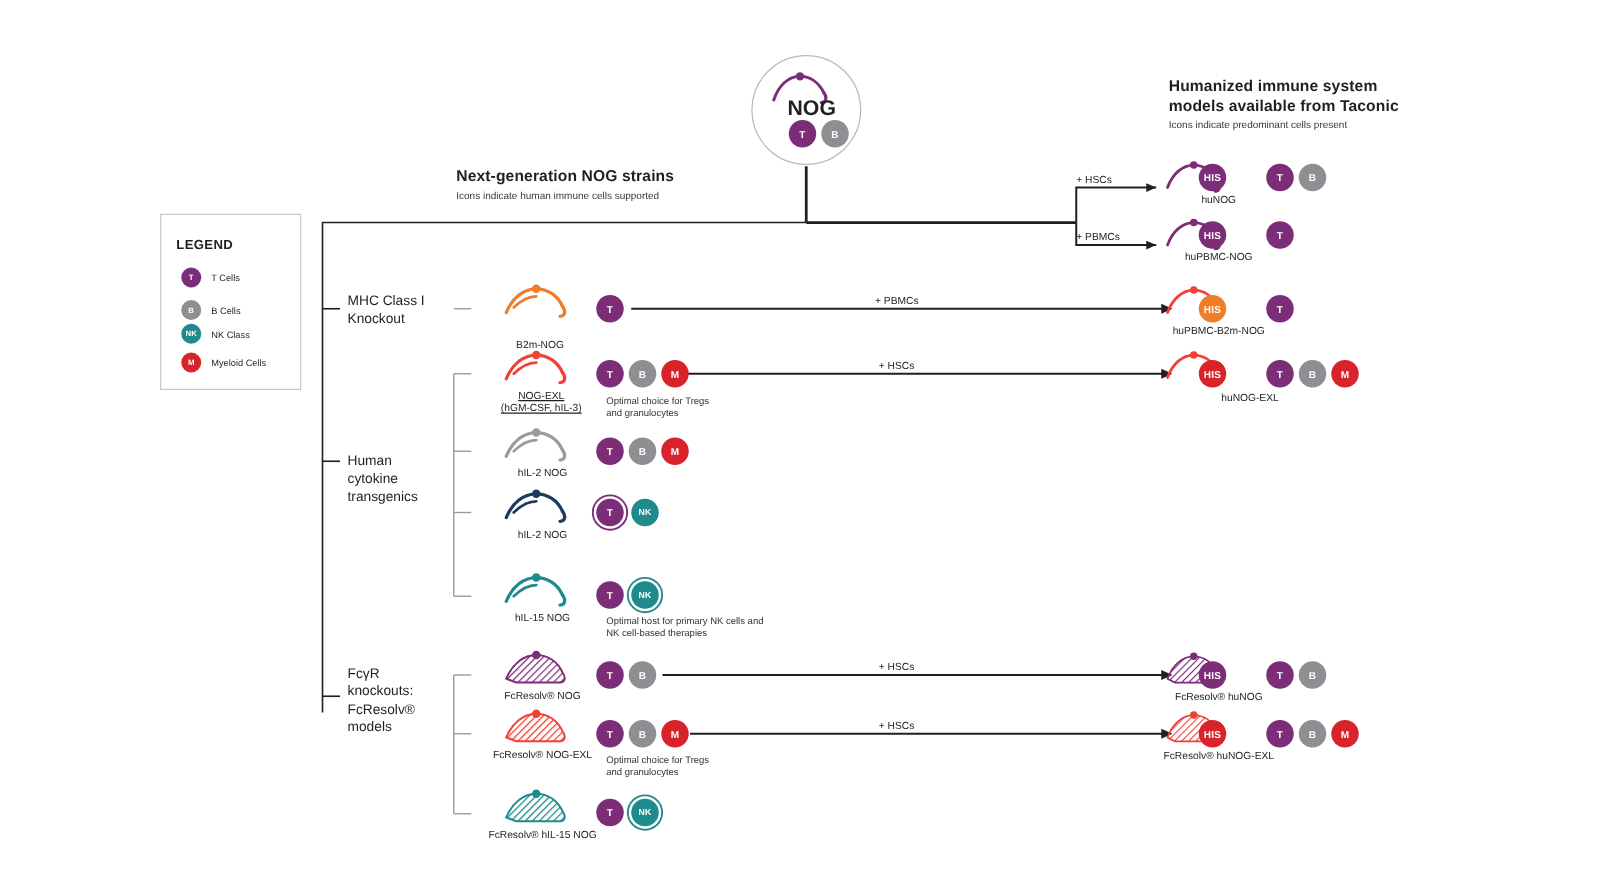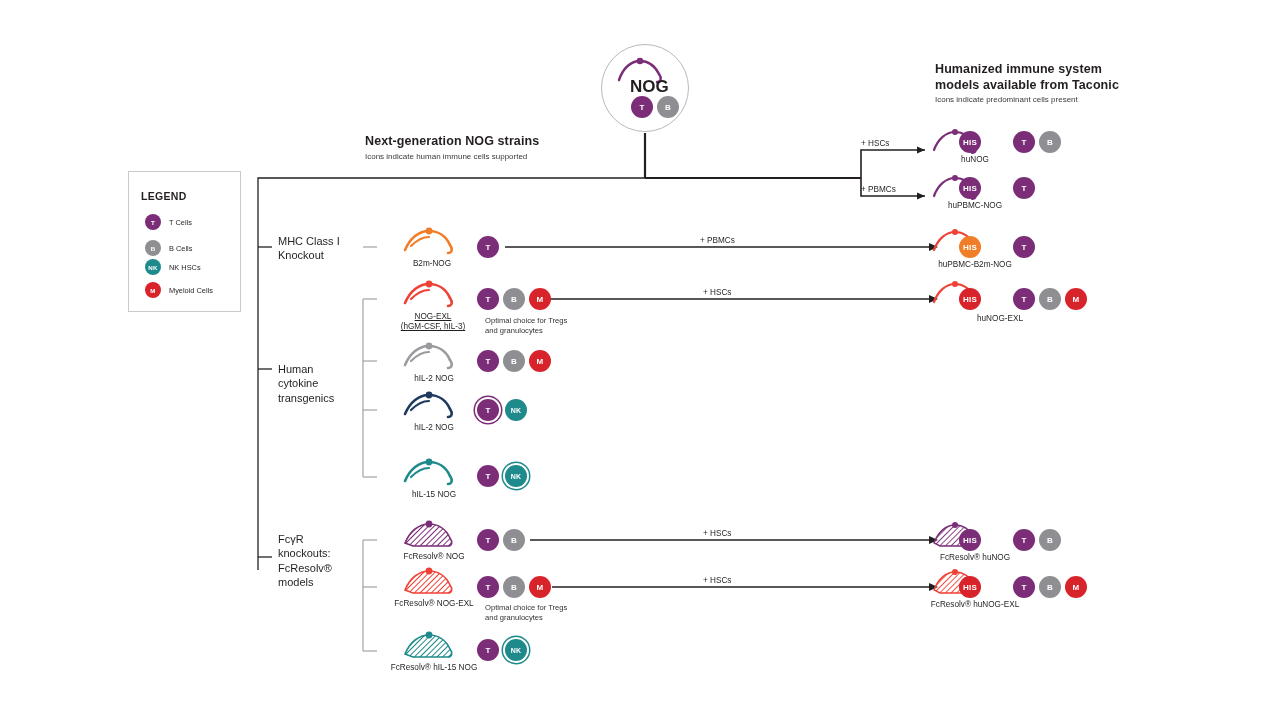--- a/index.html
+++ b/index.html
@@ -205,21 +205,21 @@
   <div class="legend-box"></div>
   <div class="legend-title">LEGEND</div>
 
   <div class="badge sm b-t" style="left:145px; top:214px;">T</div>
   <div class="legend-row-label" style="left:169px; top:218px;">T Cells</div>
 
   <div class="badge sm b-b" style="left:145px; top:240px;">B</div>
   <div class="legend-row-label" style="left:169px; top:244px;">B Cells</div>
 
   <div class="badge sm b-nk" style="left:145px; top:259px;">NK</div>
-  <div class="legend-row-label" style="left:169px; top:263px;">NK HSCs</div>
+  <div class="legend-row-label" style="left:169px; top:263px;">NK Class</div>
 
   <div class="badge sm b-m" style="left:145px; top:282px;">M</div>
   <div class="legend-row-label" style="left:169px; top:286px;">Myeloid Cells</div>
 
   <div style="position:absolute; left:278px; top:234px; width:80px;">
     <div class="group-label">MHC Class I</div>
     <div class="group-label">Knockout</div>
   </div>
 
   <div style="position:absolute; left:278px; top:362px; width:80px;">
@@ -255,21 +255,21 @@
   <div class="badge md b-his" style="left:959px; top:177px;">HIS</div>
   <div class="badge md b-t" style="left:1013px; top:177px;">T</div>
   <div class="strain-label" style="position:absolute; left:925px; top:201px; width:100px;">huPBMC-NOG</div>
 
   <svg class="mouse" style="left:401px; top:226px;" width="56" height="30" viewBox="0 0 56 30">
     <path d="M4,24 C9,12 18,5 28,5 C37,5 45,10 49,19" stroke="#f07d28" stroke-width="2.6" fill="none" stroke-linecap="round"></path>
     <path d="M49,19 C52,23 51,27 47,27" stroke="#f07d28" stroke-width="2.6" fill="none" stroke-linecap="round"></path>
     <path d="M10,20 C16,14 22,11 28,11" stroke="#f07d28" stroke-width="2.2" fill="none" stroke-linecap="round"></path>
     <circle cx="28" cy="5" r="3.4" fill="#f07d28"></circle>
   </svg>
-  <div class="strain-label" style="position:absolute; left:392px; top:259px; width:80px;">B2m-NOG</div>
+  <div class="strain-label" style="position:absolute; left:392px; top:271px; width:80px;">B2m-NOG</div>
   <div class="badge md b-t" style="left:477px; top:236px;">T</div>
   <div class="edge-label" style="position:absolute; left:700px; top:236px;">+ PBMCs</div>
 
   <svg class="mouse" style="left:930px; top:228px;" width="50" height="28" viewBox="0 0 50 28">
     <path d="M4,22 C8,11 16,4 25,4 C33,4 40,9 44,17" stroke="#ef4135" stroke-width="2.2" fill="none" stroke-linecap="round"></path>
     <path d="M44,17 C47,21 46,25 42,25" stroke="#ef4135" stroke-width="2.2" fill="none" stroke-linecap="round"></path>
     <circle cx="25" cy="4" r="3" fill="#ef4135"></circle>
   </svg>
   <div class="badge md b-his-orange" style="left:959px; top:236px;">HIS</div>
   <div class="badge md b-t" style="left:1013px; top:236px;">T</div>
@@ -328,20 +328,24 @@
 
   <svg class="mouse" style="left:401px; top:457px;" width="56" height="30" viewBox="0 0 56 30">
     <path d="M4,24 C9,12 18,5 28,5 C37,5 45,10 49,19" stroke="#1f8a8c" stroke-width="2.6" fill="none" stroke-linecap="round"></path>
     <path d="M49,19 C52,23 51,27 47,27" stroke="#1f8a8c" stroke-width="2.6" fill="none" stroke-linecap="round"></path>
     <path d="M10,20 C16,14 22,11 28,11" stroke="#1f8a8c" stroke-width="2.2" fill="none" stroke-linecap="round"></path>
     <circle cx="28" cy="5" r="3.4" fill="#1f8a8c"></circle>
   </svg>
   <div class="strain-label" style="position:absolute; left:392px; top:490px; width:84px;">hIL-15 NOG</div>
   <div class="badge md b-t" style="left:477px; top:465px;">T</div>
   <div class="badge md b-nk ring-teal" style="left:505px; top:465px; font-size:7px;">NK</div>
+  <div style="position:absolute; left:485px; top:492px; width:200px;">
+    <div class="note">Optimal host for primary NK cells and</div>
+    <div class="note">NK cell-based therapies</div>
+  </div>
 
   <svg class="mouse" style="left:401px; top:519px;" width="56" height="30" viewBox="0 0 56 30">
     <defs>
       <pattern id="hatchPurple" width="4" height="4" patternTransform="rotate(45)" patternUnits="userSpaceOnUse">
         <line x1="0" y1="0" x2="0" y2="4" stroke="#7b2d77" stroke-width="2"></line>
       </pattern>
     </defs>
     <path d="M4,24 C9,12 18,5 28,5 C37,5 45,10 49,19 C52,23 51,27 47,27 L12,27 Z" fill="url(#hatchPurple)" stroke="#7b2d77" stroke-width="1.6"></path>
     <circle cx="28" cy="5" r="3.4" fill="#7b2d77"></circle>
   </svg>

